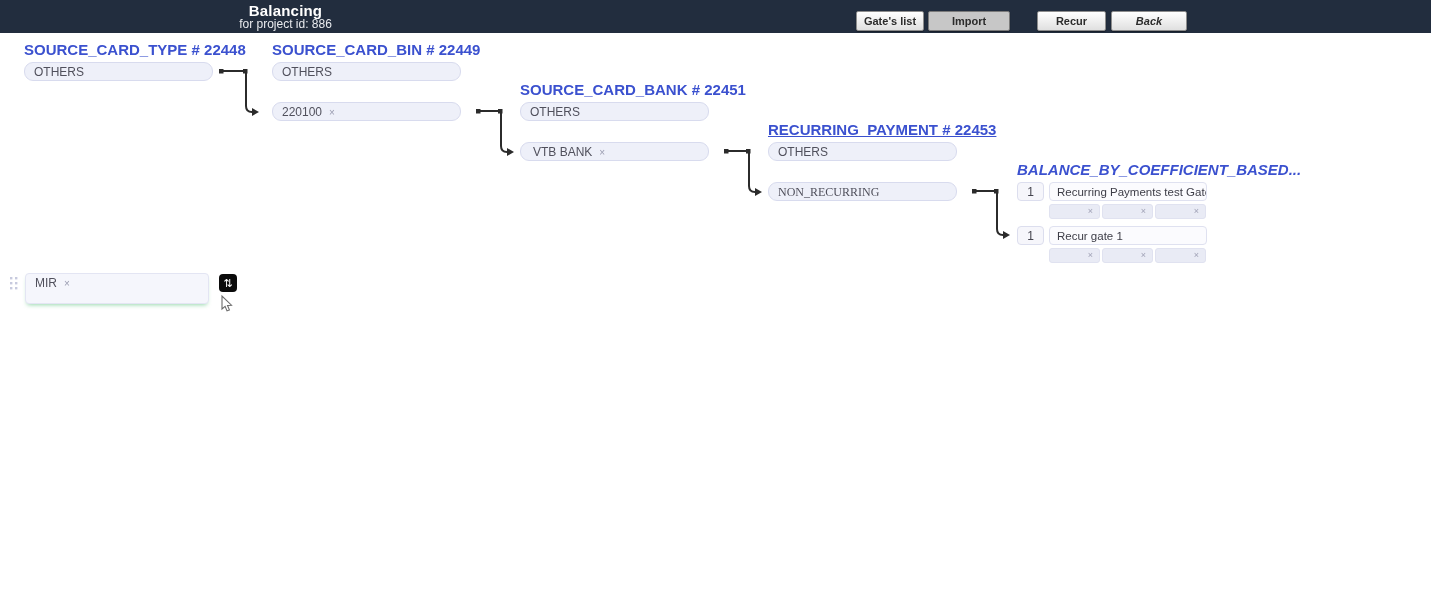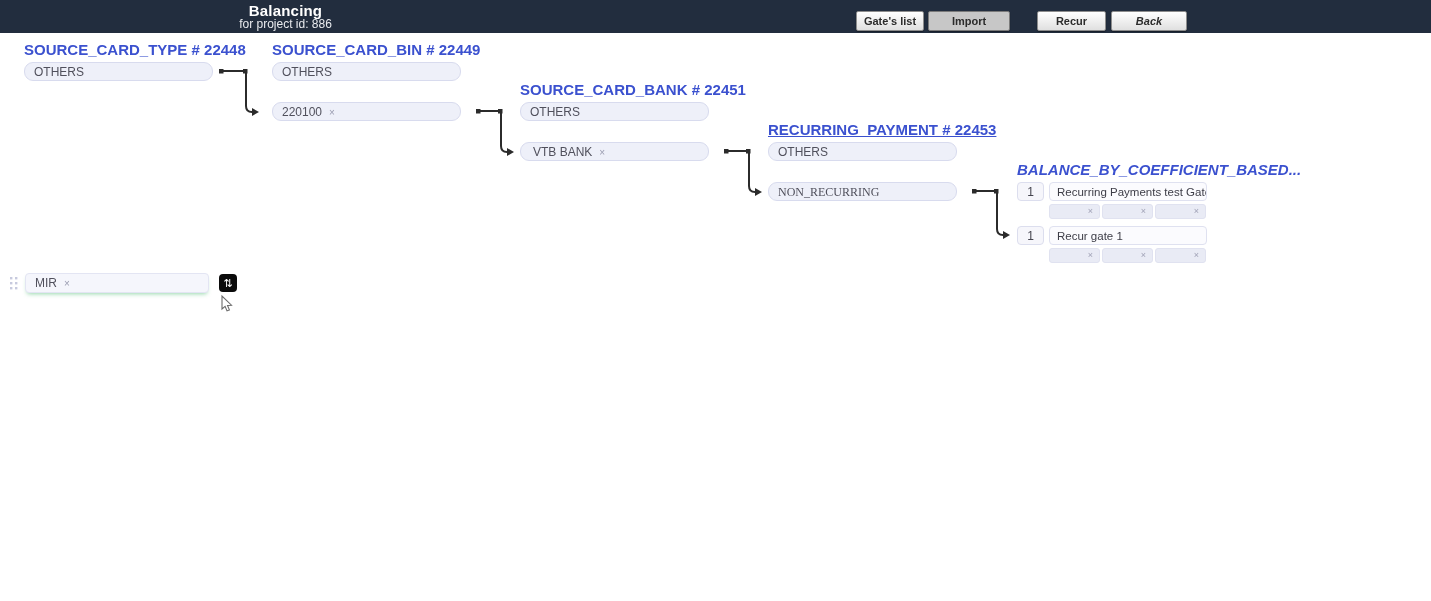--- a/index.html
+++ b/index.html
@@ -38,21 +38,21 @@
     background:#fbfbfe;border:1px solid #dfe1f0;border-radius:4px;
     font-size:11.5px;color:#3d3d47;line-height:16px;padding:1px 0 0 7px;white-space:nowrap;overflow:hidden;
   }
   .subbox{
     position:absolute;width:51px;height:15px;box-sizing:border-box;
     background:#e9ebf5;border:1px solid #e0e2f0;border-radius:3px;
     font-size:9px;color:#a0a2b6;text-align:right;line-height:13px;padding-right:6px;cursor:pointer;
   }
   
   .mir{
-    position:absolute;left:25px;top:273px;width:184px;height:20px;box-sizing:border-box;
+    position:absolute;left:25px;top:273px;width:184px;height:31px;box-sizing:border-box;
     background:#f5f6fc;border:1px solid #e3e5f3;border-radius:4px;
     font-size:12px;color:#50505c;line-height:17px;padding:1px 0 0 9px;white-space:nowrap;
     box-shadow:0 3px 4px -2px rgba(84,190,120,.6);
   }
   .handle{position:absolute;left:10px;top:277px;width:8px;height:13px;cursor:grab;}
   .blackbtn{
     position:absolute;left:219px;top:274px;width:18px;height:18px;
     background:#0b0b0b;border-radius:4px;color:#fff;font-size:11px;line-height:18px;
     text-align:center;cursor:pointer;user-select:none;
   }

